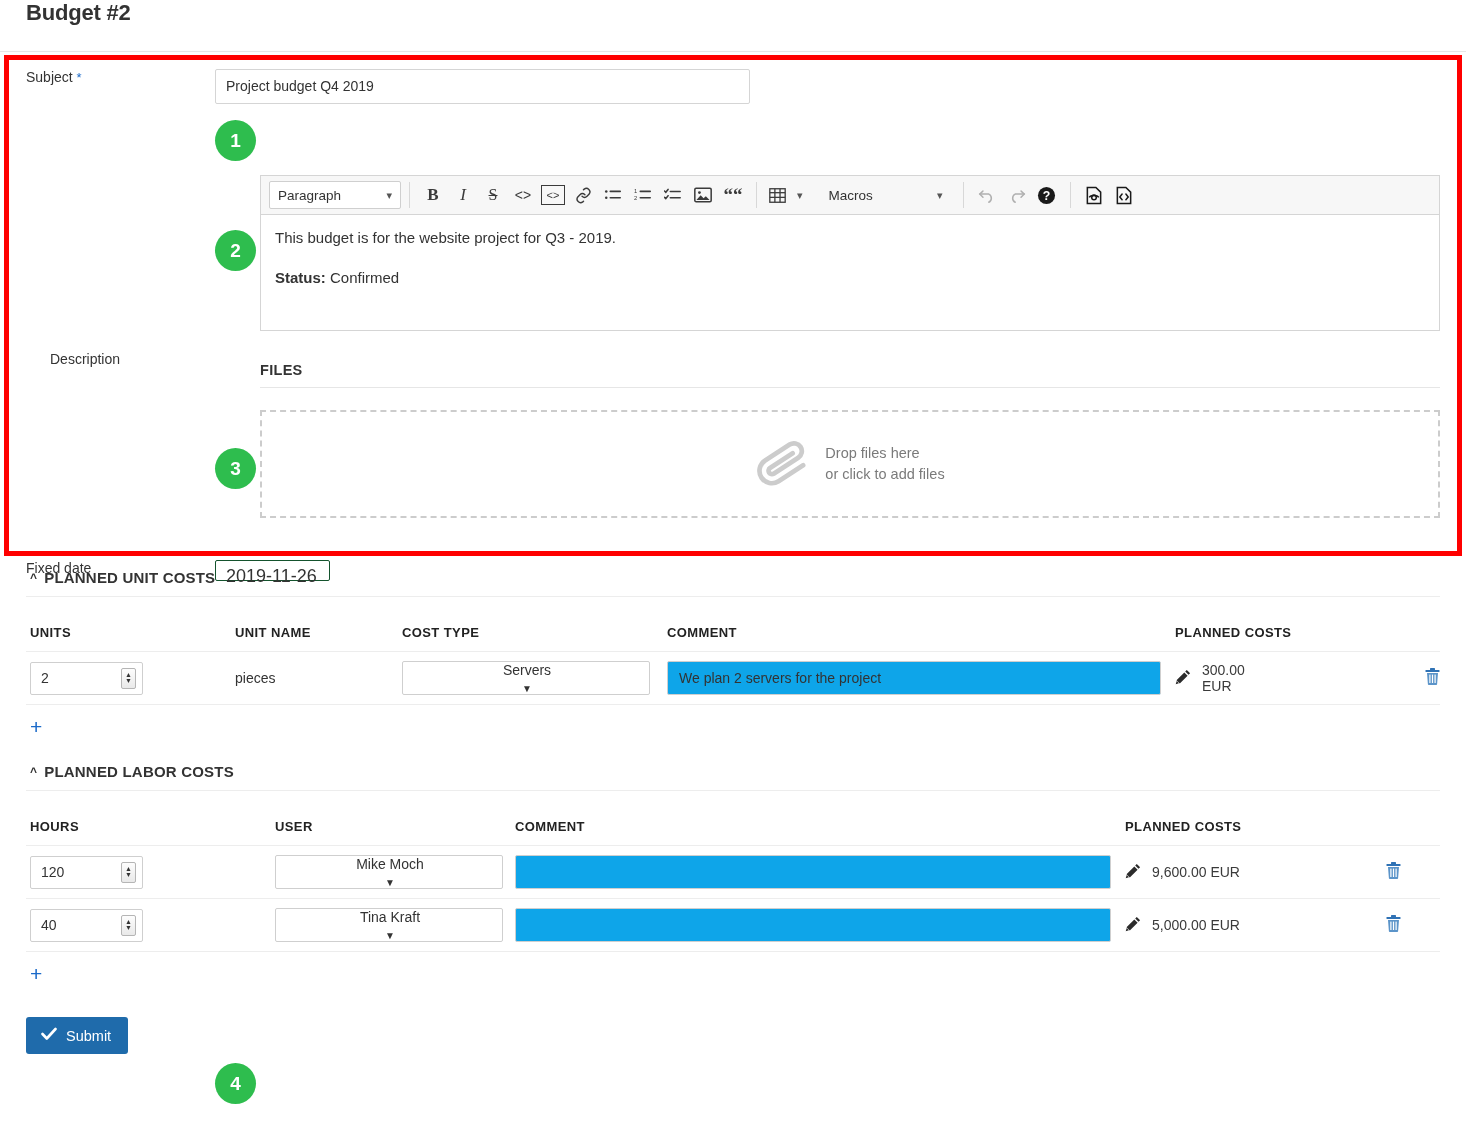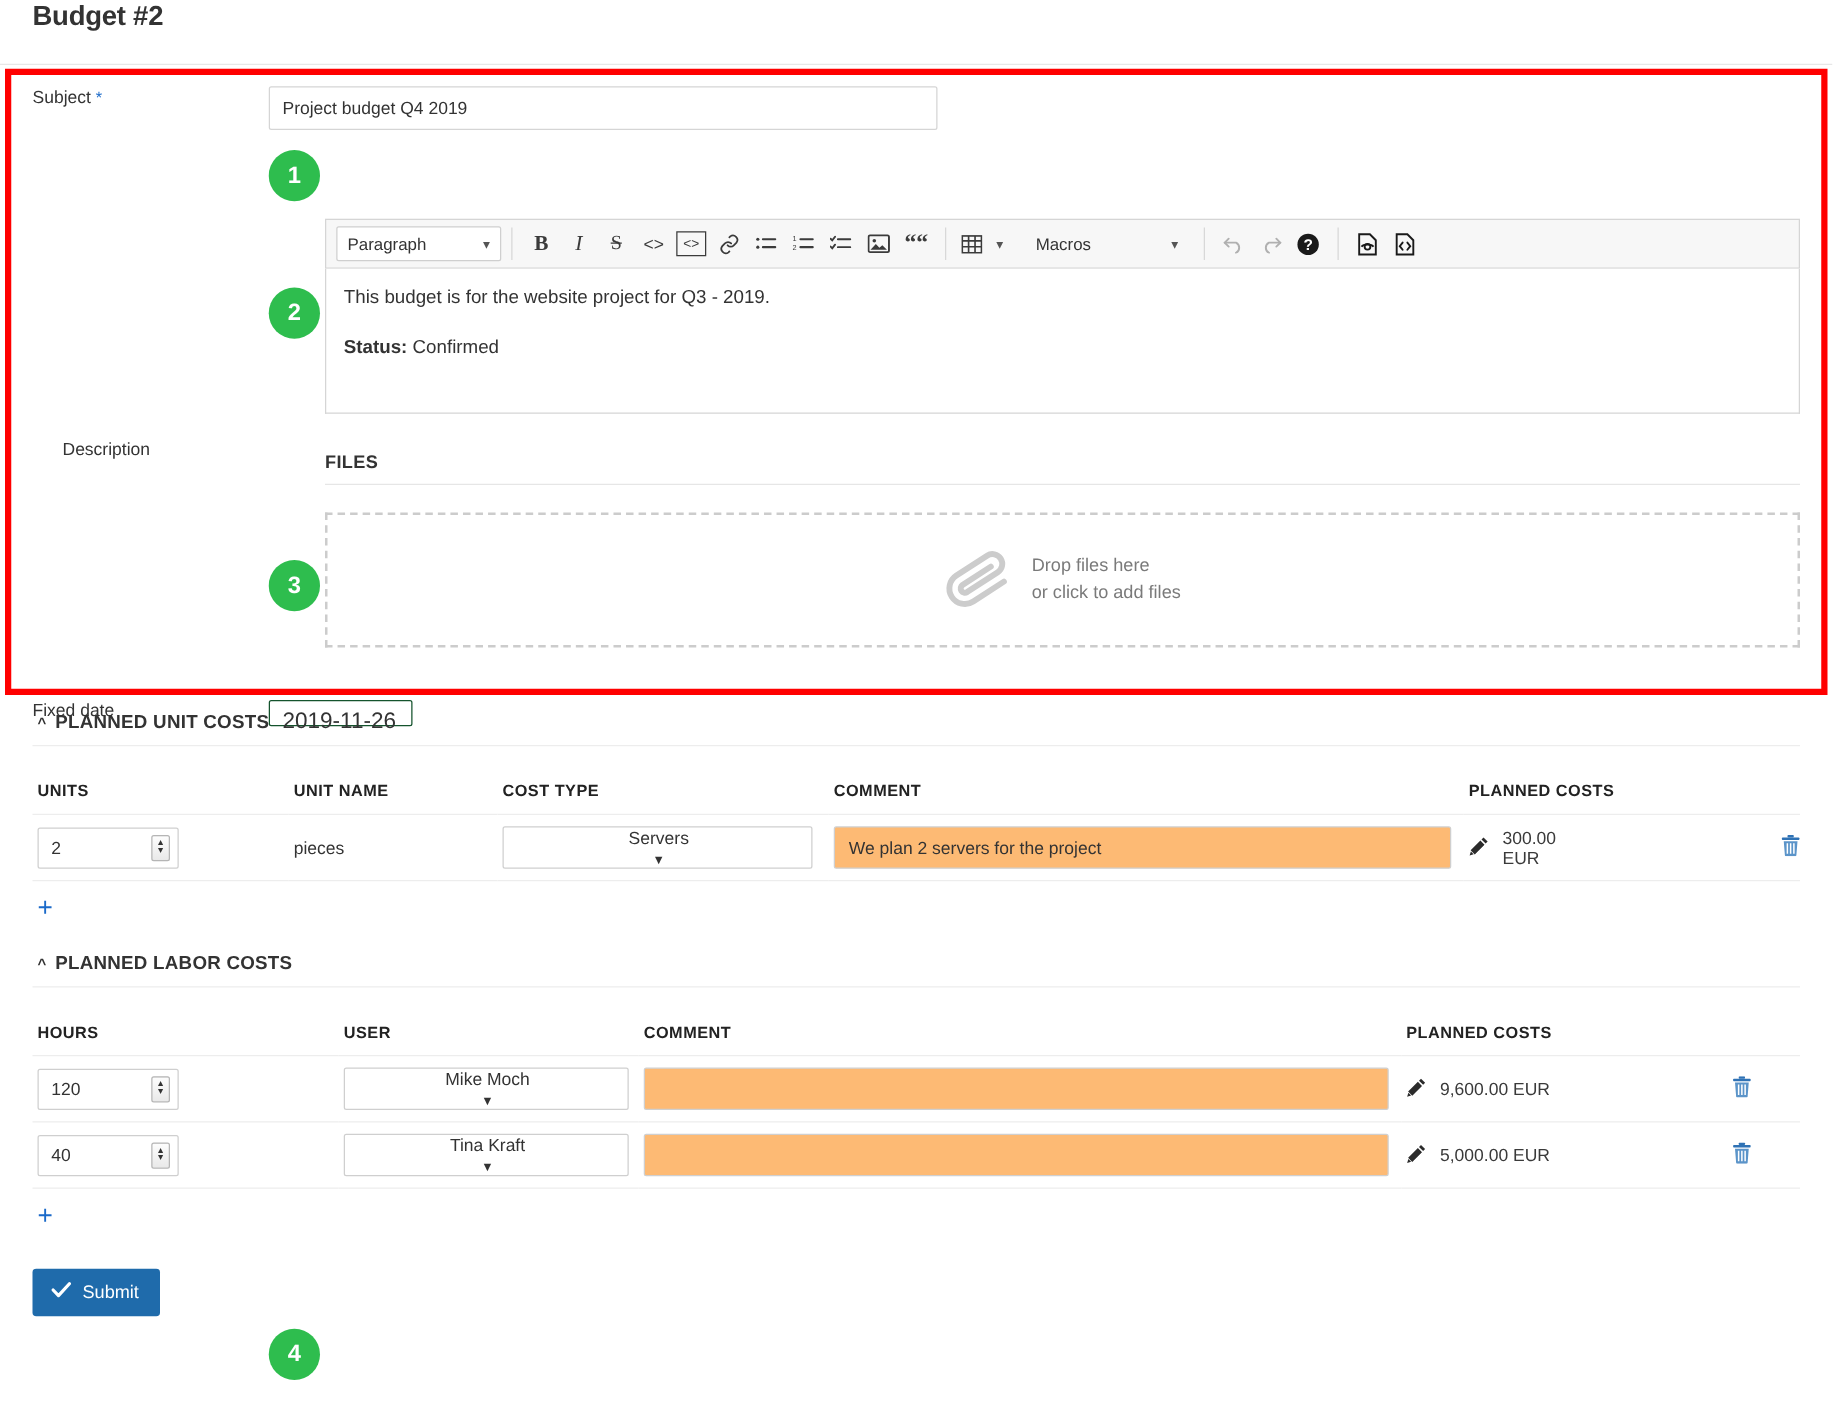--- a/index.html
+++ b/index.html
@@ -218,21 +218,21 @@
     display:flex; align-items:center; justify-content:space-between;
     padding:0 9px 0 11px;
     font-size:14px; color:#333;
     border-radius:2px;
     flex-direction:column;
   }
   .sel-caret { font-size:10px; color:#333; }
   .txt-input {
     height:34px;
     border:1px solid #cfcfcf;
-    background:#fdba74;
+    background:#0ea5e9;
     display:flex; align-items:center;
     padding:13px 11px;
     font-size:14px; color:#333;
     border-radius:2px;
   }
   .cost-cell { display:flex; align-items:center; gap:11px; font-size:14px; color:#3a3a3a; }
   .plain-text { font-size:14px; color:#333; }
   .add-row { padding:13px 0 6px 4px; }
   .plus {
     color:#1b6ac9; font-size:21px; line-height:18px;

